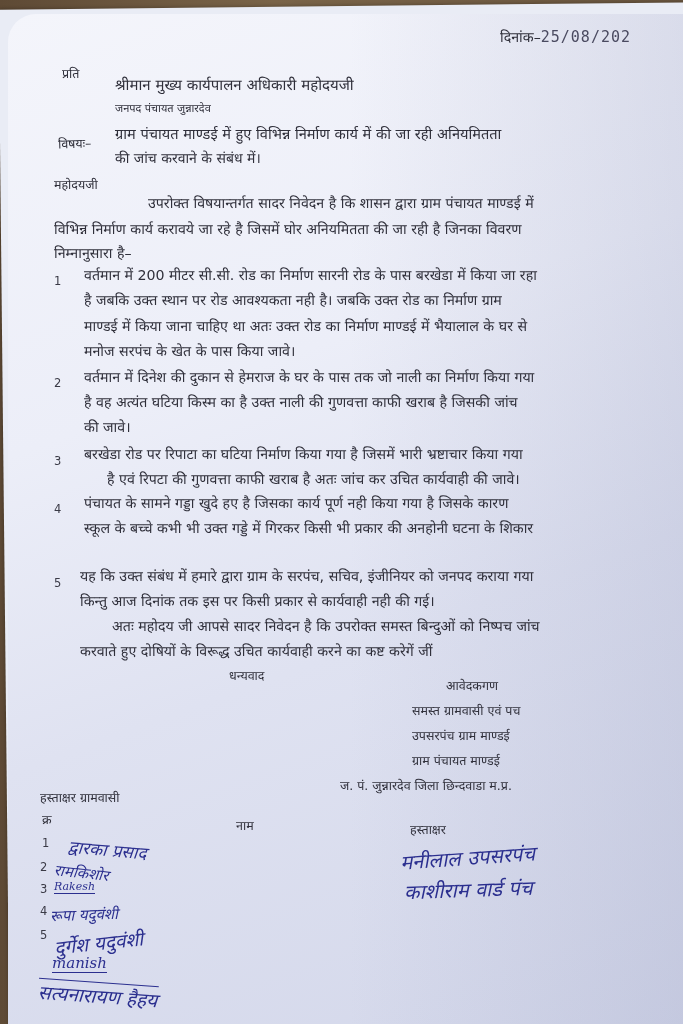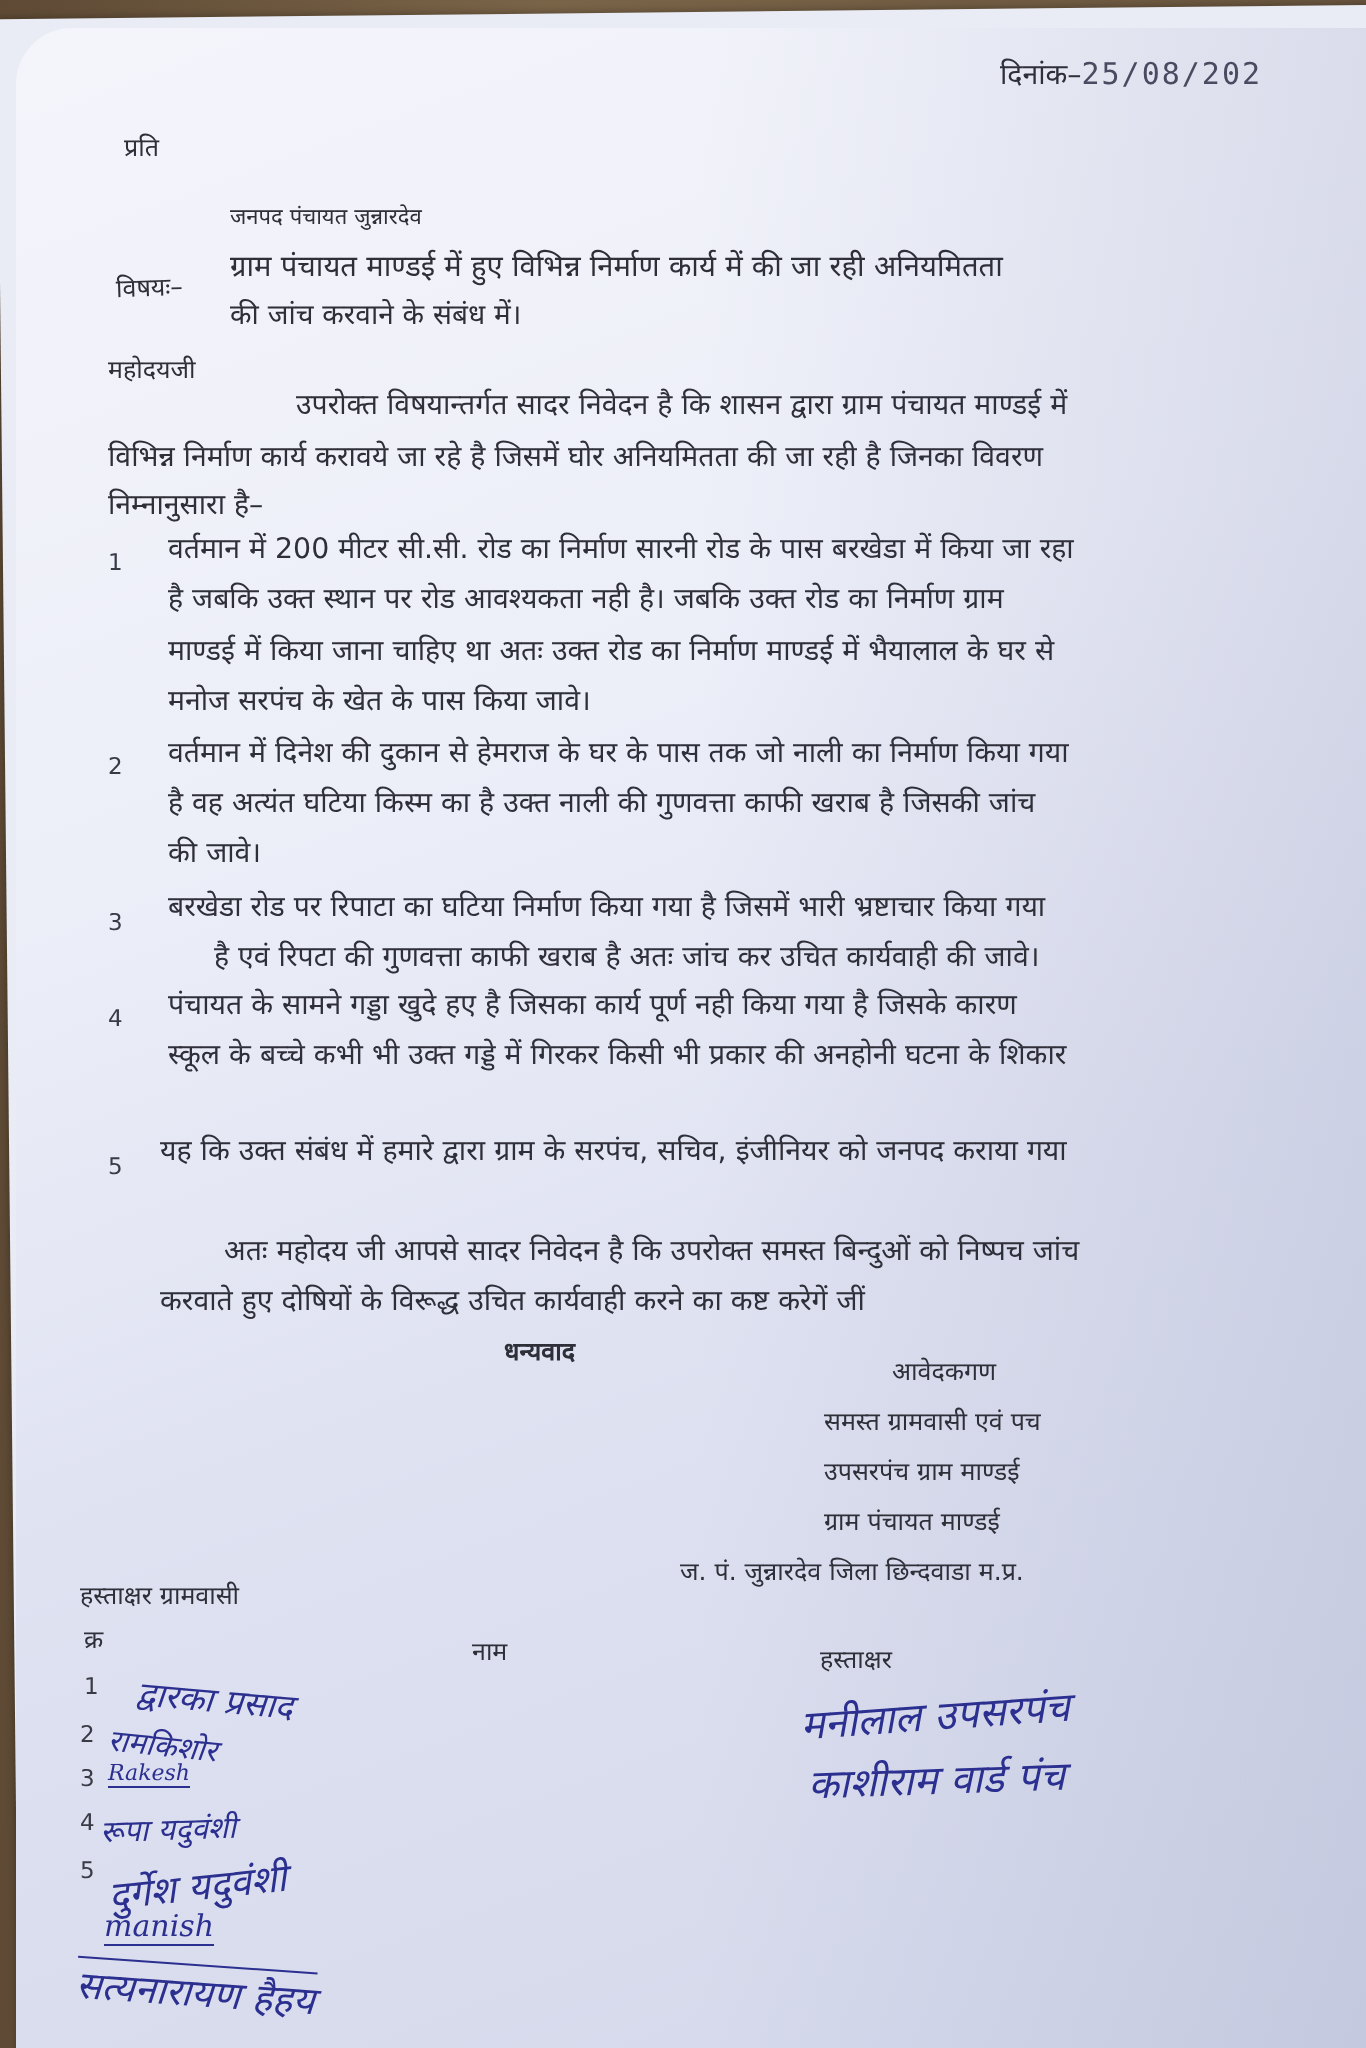--- a/index.html
+++ b/index.html
@@ -42,20 +42,21 @@
 <div class="paper-back"></div>
 
 <div class="paper">
   <div class="shade-right"></div>
 
   <div class="t" style="left:492px;top:16px;">
     <span>दिनांक–</span><span class="date-hand">25/08/202</span>
   </div>
 
   <div class="t small" style="left:54px;top:54px;">प्रति</div>
+  <div class="t" style="left:107px;top:64px;font-size:15px;">श्रीमान मुख्य कार्यपालन अधिकारी महोदयजी</div>
   <div class="t" style="left:107px;top:89px;font-size:11px;">जनपद पंचायत जुन्नारदेव</div>
 
   <div class="t small" style="left:50px;top:124px;transform:rotate(-2deg);">विषयः–</div>
   <div class="t" style="left:107px;top:113px;font-size:14.6px;">ग्राम पंचायत माण्डई में हुए  विभिन्न निर्माण कार्य में की जा रही अनियमितता</div>
   <div class="t" style="left:107px;top:137px;font-size:14px;">की जांच करवाने के संबंध में।</div>
 
   <div class="t small" style="left:46px;top:165px;">महोदयजी</div>
 
   <div class="t" style="left:140px;top:182px;">उपरोक्त विषयान्तर्गत सादर निवेदन है कि शासन द्वारा ग्राम पंचायत माण्डई में</div>
   <div class="t" style="left:46px;top:208px;">विभिन्न निर्माण कार्य करावये जा रहे है जिसमें घोर अनियमितता की जा रही है जिनका विवरण</div>
@@ -75,24 +76,25 @@
   <div class="num" style="left:46px;top:440px;">3</div>
   <div class="t" style="left:76px;top:433px;"> बरखेडा रोड पर रिपाटा का घटिया निर्माण किया गया है जिसमें भारी भ्रष्टाचार किया गया</div>
   <div class="t" style="left:76px;top:458px;margin-left:23px;">है एवं रिपटा की गुणवत्ता काफी खराब है अतः जांच कर उचित कार्यवाही की जावे।</div>
 
   <div class="num" style="left:46px;top:488px;">4</div>
   <div class="t" style="left:76px;top:482px;">पंचायत के सामने गड्डा खुदे हए है जिसका कार्य पूर्ण नही किया गया है जिसके कारण</div>
   <div class="t" style="left:76px;top:507px;">स्कूल के बच्चे कभी भी उक्त गड्डे में गिरकर किसी भी प्रकार की अनहोनी घटना के शिकार</div>
 
   <div class="num" style="left:46px;top:562px;">5</div>
   <div class="t" style="left:72px;top:555px;">यह कि उक्त संबंध में हमारे द्वारा ग्राम के सरपंच, सचिव, इंजीनियर को जनपद कराया गया</div>
+  <div class="t" style="left:72px;top:580px;">किन्तु आज दिनांक तक इस पर किसी प्रकार से कार्यवाही नही की गई।</div>
 
   <div class="t" style="left:104px;top:605px;">अतः महोदय जी आपसे सादर निवेदन है कि उपरोक्त समस्त बिन्दुओं को निष्पच जांच</div>
   <div class="t" style="left:72px;top:630px;">करवाते हुए दोषियों के विरूद्ध उचित कार्यवाही करने का कष्ट करेगें जीं</div>
-  <div class="t small" style="left:244px;top:656px;font-weight:bold;">धन्यवाद</div>
+  <div class="t small" style="left:221px;top:656px;">धन्यवाद</div>
 
   <div class="t small" style="left:438px;top:666px;">आवेदकगण</div>
   <div class="t small" style="left:404px;top:691px;">समस्त ग्रामवासी एवं पच</div>
   <div class="t small" style="left:404px;top:716px;">उपसरपंच ग्राम माण्डई</div>
   <div class="t small" style="left:404px;top:741px;">ग्राम पंचायत माण्डई</div>
   <div class="t small" style="left:332px;top:766px;">ज. पं. जुन्नारदेव जिला छिन्दवाडा म.प्र.</div>
 
   <div class="t small" style="left:32px;top:778px;">हस्ताक्षर  ग्रामवासी</div>
   <div class="t small" style="left:34px;top:800px;">क्र</div>
   <div class="t small" style="left:228px;top:806px;">नाम</div>

